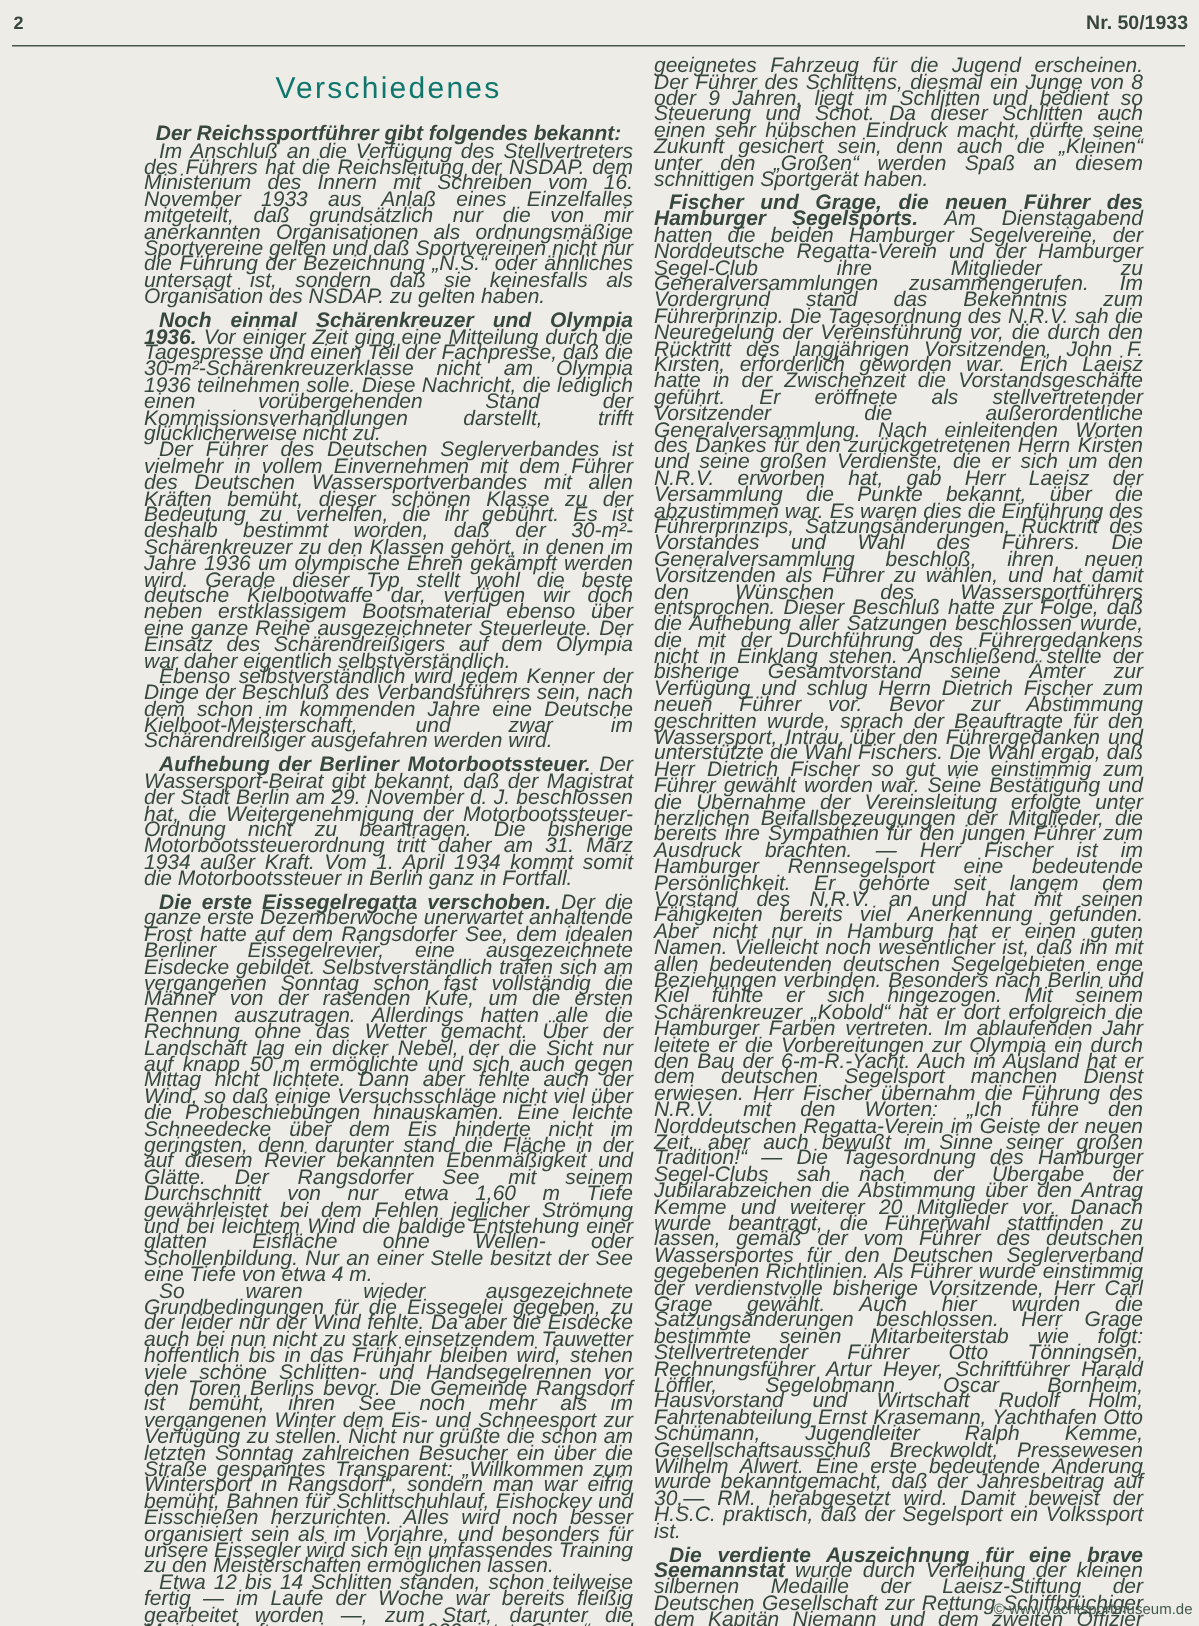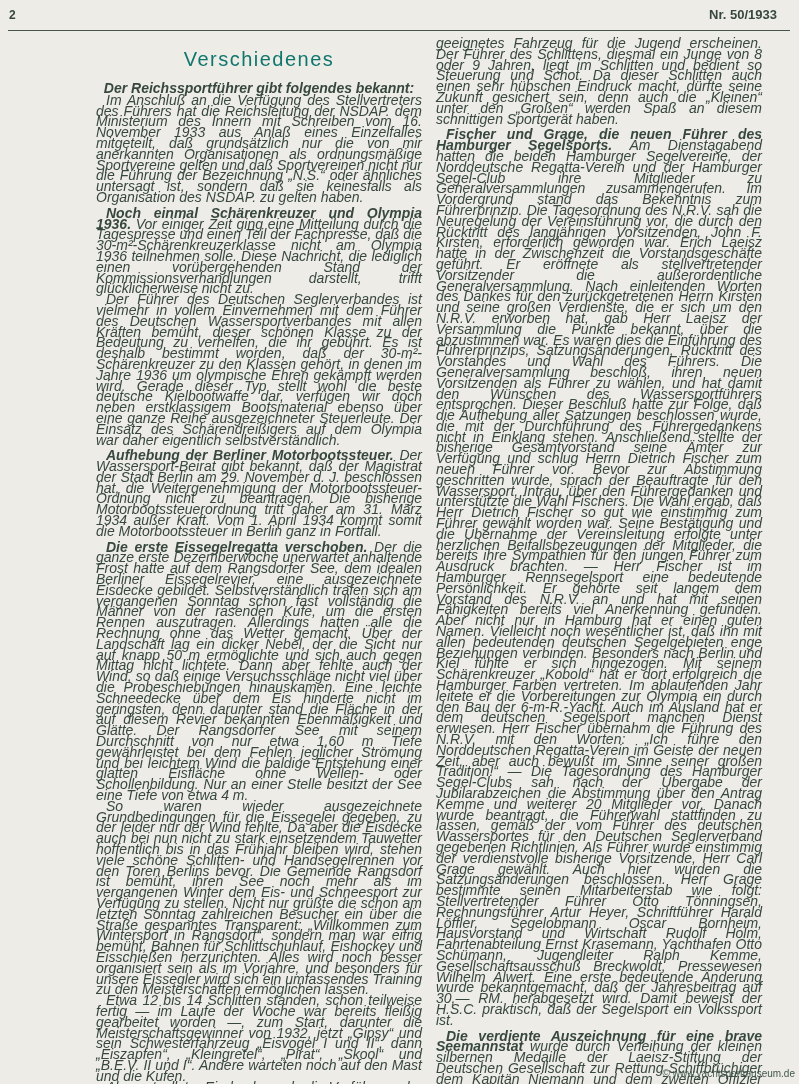--- a/index.html
+++ b/index.html
@@ -5,21 +5,21 @@
   html,body{margin:0;padding:0;}
   body{
     width:799px;height:1084px;
     background:#edece6;
     font-family:"Liberation Sans",sans-serif;
     color:#37473f;
     position:relative;
     overflow:hidden;
   }
   .page-num{position:absolute;top:8px;left:9px;font-weight:bold;font-size:12px;}
-  .issue{position:absolute;top:7px;right:22px;font-weight:bold;font-size:13px;}
+  .issue{position:absolute;top:7px;right:7px;font-weight:bold;font-size:13px;}
   .rule{position:absolute;top:30px;left:8px;right:9px;border-top:1.5px solid #47564c;height:0;}
   .content{position:absolute;top:38px;left:96px;width:666px;display:flex;gap:14px;}
   .col{width:326px;}
   .section-title{
     font-size:20px;font-weight:400;text-align:center;
     margin:10px 0 12px;letter-spacing:1.5px;color:#0f766e;
   }
   p{
     margin:0;font-size:14px;line-height:10.8px;
     text-align:justify;text-indent:10px;
@@ -38,20 +38,21 @@
 <div class="issue">Nr. 50/1933</div>
 <div class="rule"></div>
 
 <div class="content">
   <div class="col" id="col-left">
       <h1 class="section-title">Verschiedenes</h1>
       <p class="centered-heading">Der Reichssportführer gibt folgendes bekannt:</p>
       <p class="para">Im Anschluß an die Verfügung des Stellvertreters des Führers hat die Reichsleitung der NSDAP. dem Ministerium des Innern mit Schreiben vom 16. November 1933 aus Anlaß eines Einzelfalles mitgeteilt, daß grundsätzlich nur die von mir anerkannten Organisationen als ordnungsmäßige Sportvereine gelten und daß Sportvereinen nicht nur die Führung der Bezeichnung „N.S.“ oder ähnliches untersagt ist, sondern daß sie keinesfalls als Organisation des NSDAP. zu gelten haben.</p>
       <p class="para space-before"><span class="lead">Noch einmal Schärenkreuzer und Olympia 1936. </span>Vor einiger Zeit ging eine Mitteilung durch die Tagespresse und einen Teil der Fachpresse, daß die 30-m²-Schärenkreuzerklasse nicht am Olympia 1936 teilnehmen solle. Diese Nachricht, die lediglich einen vorübergehenden Stand der Kommissionsverhandlungen darstellt, trifft glücklicherweise nicht zu.</p>
       <p class="para">Der Führer des Deutschen Seglerverbandes ist vielmehr in vollem Einvernehmen mit dem Führer des Deutschen Wassersportverbandes mit allen Kräften bemüht, dieser schönen Klasse zu der Bedeutung zu verhelfen, die ihr gebührt. Es ist deshalb bestimmt worden, daß der 30-m²-Schärenkreuzer zu den Klassen gehört, in denen im Jahre 1936 um olympische Ehren gekämpft werden wird. Gerade dieser Typ stellt wohl die beste deutsche Kielbootwaffe dar, verfügen wir doch neben erstklassigem Bootsmaterial ebenso über eine ganze Reihe ausgezeichneter Steuerleute. Der Einsatz des Schärendreißigers auf dem Olympia war daher eigentlich selbstverständlich.</p>
+      <p class="para">Ebenso selbstverständlich wird jedem Kenner der Dinge der Beschluß des Verbandsführers sein, nach dem schon im kommenden Jahre eine Deutsche Kielboot-Meisterschaft, und zwar im Schärendreißiger ausgefahren werden wird.</p>
       <p class="para space-before"><span class="lead">Aufhebung der Berliner Motorbootssteuer. </span>Der Wassersport-Beirat gibt bekannt, daß der Magistrat der Stadt Berlin am 29. November d. J. beschlossen hat, die Weitergenehmigung der Motorbootssteuer-Ordnung nicht zu beantragen. Die bisherige Motorbootssteuerordnung tritt daher am 31. März 1934 außer Kraft. Vom 1. April 1934 kommt somit die Motorbootssteuer in Berlin ganz in Fortfall.</p>
       <p class="para space-before"><span class="lead">Die erste Eissegelregatta verschoben. </span>Der die ganze erste Dezemberwoche unerwartet anhaltende Frost hatte auf dem Rangsdorfer See, dem idealen Berliner Eissegelrevier, eine ausgezeichnete Eisdecke gebildet. Selbstverständlich trafen sich am vergangenen Sonntag schon fast vollständig die Männer von der rasenden Kufe, um die ersten Rennen auszutragen. Allerdings hatten alle die Rechnung ohne das Wetter gemacht. Über der Landschaft lag ein dicker Nebel, der die Sicht nur auf knapp 50 m ermöglichte und sich auch gegen Mittag nicht lichtete. Dann aber fehlte auch der Wind, so daß einige Versuchsschläge nicht viel über die Probeschiebungen hinauskamen. Eine leichte Schneedecke über dem Eis hinderte nicht im geringsten, denn darunter stand die Fläche in der auf diesem Revier bekannten Ebenmäßigkeit und Glätte. Der Rangsdorfer See mit seinem Durchschnitt von nur etwa 1,60 m Tiefe gewährleistet bei dem Fehlen jeglicher Strömung und bei leichtem Wind die baldige Entstehung einer glatten Eisfläche ohne Wellen- oder Schollenbildung. Nur an einer Stelle besitzt der See eine Tiefe von etwa 4 m.</p>
       <p class="para">So waren wieder ausgezeichnete Grundbedingungen für die Eissegelei gegeben, zu der leider nur der Wind fehlte. Da aber die Eisdecke auch bei nun nicht zu stark einsetzendem Tauwetter hoffentlich bis in das Frühjahr bleiben wird, stehen viele schöne Schlitten- und Handsegelrennen vor den Toren Berlins bevor. Die Gemeinde Rangsdorf ist bemüht, ihren See noch mehr als im vergangenen Winter dem Eis- und Schneesport zur Verfügung zu stellen. Nicht nur grüßte die schon am letzten Sonntag zahlreichen Besucher ein über die Straße gespanntes Transparent: „Willkommen zum Wintersport in Rangsdorf“, sondern man war eifrig bemüht, Bahnen für Schlittschuhlauf, Eishockey und Eisschießen herzurichten. Alles wird noch besser organisiert sein als im Vorjahre, und besonders für unsere Eissegler wird sich ein umfassendes Training zu den Meisterschaften ermöglichen lassen.</p>
       <p class="para">Etwa 12 bis 14 Schlitten standen, schon teilweise fertig — im Laufe der Woche war bereits fleißig gearbeitet worden —, zum Start, darunter die Meisterschaftsgewinner von 1932, jetzt „Gipsy“ und sein Schwesterfahrzeug „Eisvogel I und II“, dann „Eiszapfen“, „Kleingretel“, „Pirat“, „Skool“ und „B.E.V. II und I“. Andere warteten noch auf den Mast und die Kufen.</p>
       <p class="para">Als wertvollster Eindruck wurde die Vorführung der kleinsten Schlittenklasse, des sogenannten Eisfloh, mitgenommen. Neben dem geringen Preise hat dieser Schlitten ein sehr niedriges Gewicht, dazu eine Segelfläche von nur 8 m² und eine geringe Größe. Alle diese Eigenschaften lassen ihn als</p>
     </div>
   <div class="col" id="col-right">
       <p class="para no-indent">geeignetes Fahrzeug für die Jugend erscheinen. Der Führer des Schlittens, diesmal ein Junge von 8 oder 9 Jahren, liegt im Schlitten und bedient so Steuerung und Schot. Da dieser Schlitten auch einen sehr hübschen Eindruck macht, dürfte seine Zukunft gesichert sein, denn auch die „Kleinen“ unter den „Großen“ werden Spaß an diesem schnittigen Sportgerät haben.</p>
       <p class="para space-before"><span class="lead">Fischer und Grage, die neuen Führer des Hamburger Segelsports. </span>Am Dienstagabend hatten die beiden Hamburger Segelvereine, der Norddeutsche Regatta-Verein und der Hamburger Segel-Club ihre Mitglieder zu Generalversammlungen zusammengerufen. Im Vordergrund stand das Bekenntnis zum Führerprinzip. Die Tagesordnung des N.R.V. sah die Neuregelung der Vereinsführung vor, die durch den Rücktritt des langjährigen Vorsitzenden, John F. Kirsten, erforderlich geworden war. Erich Laeisz hatte in der Zwischenzeit die Vorstandsgeschäfte geführt. Er eröffnete als stellvertretender Vorsitzender die außerordentliche Generalversammlung. Nach einleitenden Worten des Dankes für den zurückgetretenen Herrn Kirsten und seine großen Verdienste, die er sich um den N.R.V. erworben hat, gab Herr Laeisz der Versammlung die Punkte bekannt, über die abzustimmen war. Es waren dies die Einführung des Führerprinzips, Satzungsänderungen, Rücktritt des Vorstandes und Wahl des Führers. Die Generalversammlung beschloß, ihren neuen Vorsitzenden als Führer zu wählen, und hat damit den Wünschen des Wassersportführers entsprochen. Dieser Beschluß hatte zur Folge, daß die Aufhebung aller Satzungen beschlossen wurde, die mit der Durchführung des Führergedankens nicht in Einklang stehen. Anschließend stellte der bisherige Gesamtvorstand seine Ämter zur Verfügung und schlug Herrn Dietrich Fischer zum neuen Führer vor. Bevor zur Abstimmung geschritten wurde, sprach der Beauftragte für den Wassersport, Intrau, über den Führergedanken und unterstützte die Wahl Fischers. Die Wahl ergab, daß Herr Dietrich Fischer so gut wie einstimmig zum Führer gewählt worden war. Seine Bestätigung und die Übernahme der Vereinsleitung erfolgte unter herzlichen Beifallsbezeugungen der Mitglieder, die bereits ihre Sympathien für den jungen Führer zum Ausdruck brachten. — Herr Fischer ist im Hamburger Rennsegelsport eine bedeutende Persönlichkeit. Er gehörte seit langem dem Vorstand des N.R.V. an und hat mit seinen Fähigkeiten bereits viel Anerkennung gefunden. Aber nicht nur in Hamburg hat er einen guten Namen. Vielleicht noch wesentlicher ist, daß ihn mit allen bedeutenden deutschen Segelgebieten enge Beziehungen verbinden. Besonders nach Berlin und Kiel fühlte er sich hingezogen. Mit seinem Schärenkreuzer „Kobold“ hat er dort erfolgreich die Hamburger Farben vertreten. Im ablaufenden Jahr leitete er die Vorbereitungen zur Olympia ein durch den Bau der 6-m-R.-Yacht. Auch im Ausland hat er dem deutschen Segelsport manchen Dienst erwiesen. Herr Fischer übernahm die Führung des N.R.V. mit den Worten: „Ich führe den Norddeutschen Regatta-Verein im Geiste der neuen Zeit, aber auch bewußt im Sinne seiner großen Tradition!“ — Die Tagesordnung des Hamburger Segel-Clubs sah nach der Übergabe der Jubilarabzeichen die Abstimmung über den Antrag Kemme und weiterer 20 Mitglieder vor. Danach wurde beantragt, die Führerwahl stattfinden zu lassen, gemäß der vom Führer des deutschen Wassersportes für den Deutschen Seglerverband gegebenen Richtlinien. Als Führer wurde einstimmig der verdienstvolle bisherige Vorsitzende, Herr Carl Grage gewählt. Auch hier wurden die Satzungsänderungen beschlossen. Herr Grage bestimmte seinen Mitarbeiterstab wie folgt: Stellvertretender Führer Otto Tönningsen, Rechnungsführer Artur Heyer, Schriftführer Harald Löffler, Segelobmann Oscar Bornheim, Hausvorstand und Wirtschaft Rudolf Holm, Fahrtenabteilung Ernst Krasemann, Yachthafen Otto Schümann, Jugendleiter Ralph Kemme, Gesellschaftsausschuß Breckwoldt, Pressewesen Wilhelm Alwert. Eine erste bedeutende Änderung wurde bekanntgemacht, daß der Jahresbeitrag auf 30,— RM. herabgesetzt wird. Damit beweist der H.S.C. praktisch, daß der Segelsport ein Volkssport ist.</p>
       <p class="para space-before"><span class="lead">Die verdiente Auszeichnung für eine brave Seemannstat </span>wurde durch Verleihung der kleinen silbernen Medaille der Laeisz-Stiftung der Deutschen Gesellschaft zur Rettung Schiffbrüchiger dem Kapitän Niemann und dem zweiten Offizier Freytag vom Neptundampfer „Egria“ zuteil. Bei schwerem Oststurm und hoher See gelang es der „Egeria“, auf der Höhe von Borkumriff an das vollgeschlagene treibende Boot des Hamburger Motorschiffs „Kreuzsee“ heranzumanövrieren und den letzten Überlebenden der 11 Mann starken Besatzung des bereits vor mehr als sieben Stunden gesunkenen Schiffes dem sicheren Tode zu entreißen. Die übrigen Insassen des Bootes waren schon verschieden, als der genannte Offizier nach der gelungenen Rettung des Kameraden mit Todesverachtung auf das auf wilder See hoch und nieder geworfene Boot hinübersprang, um ihn zu bergen.</p>

